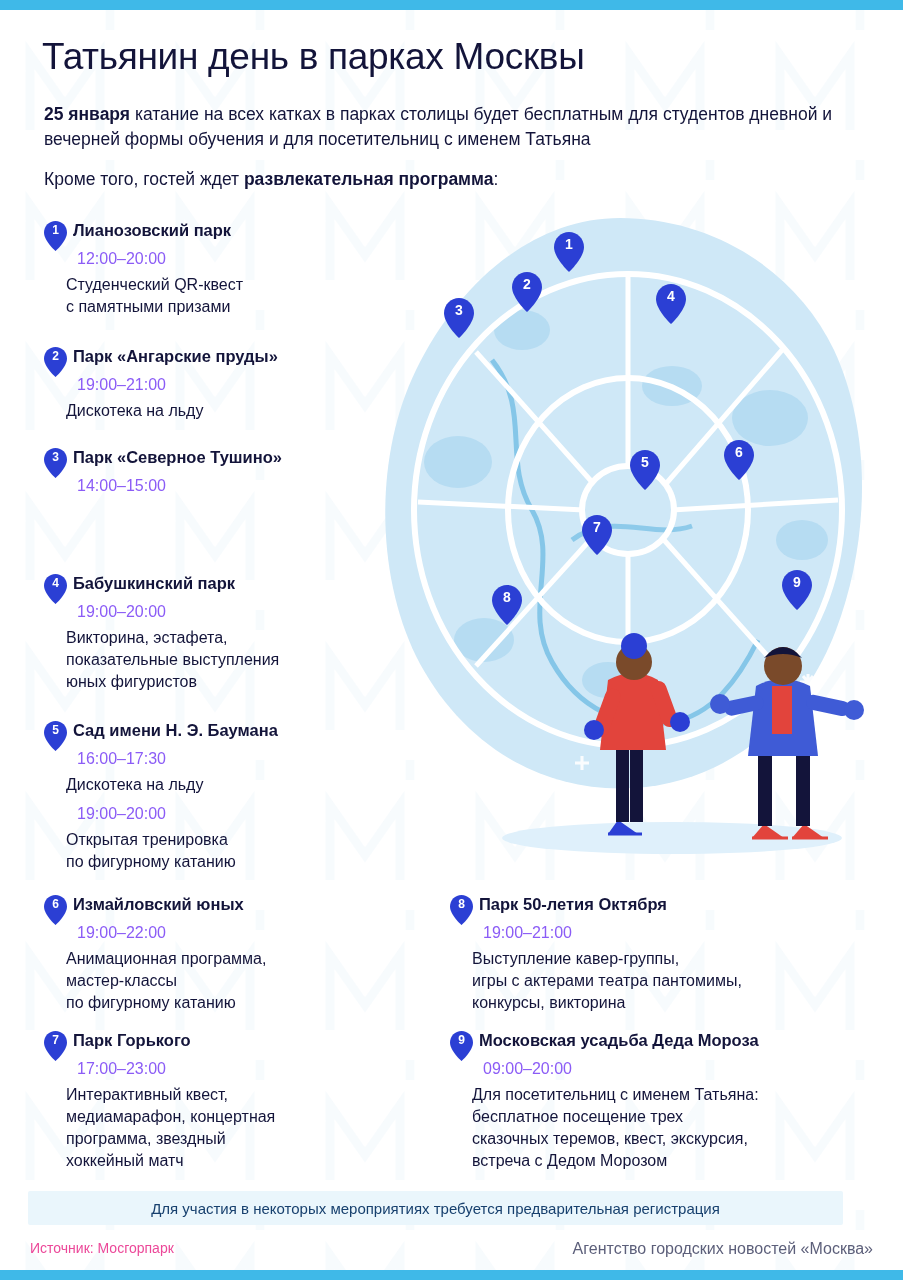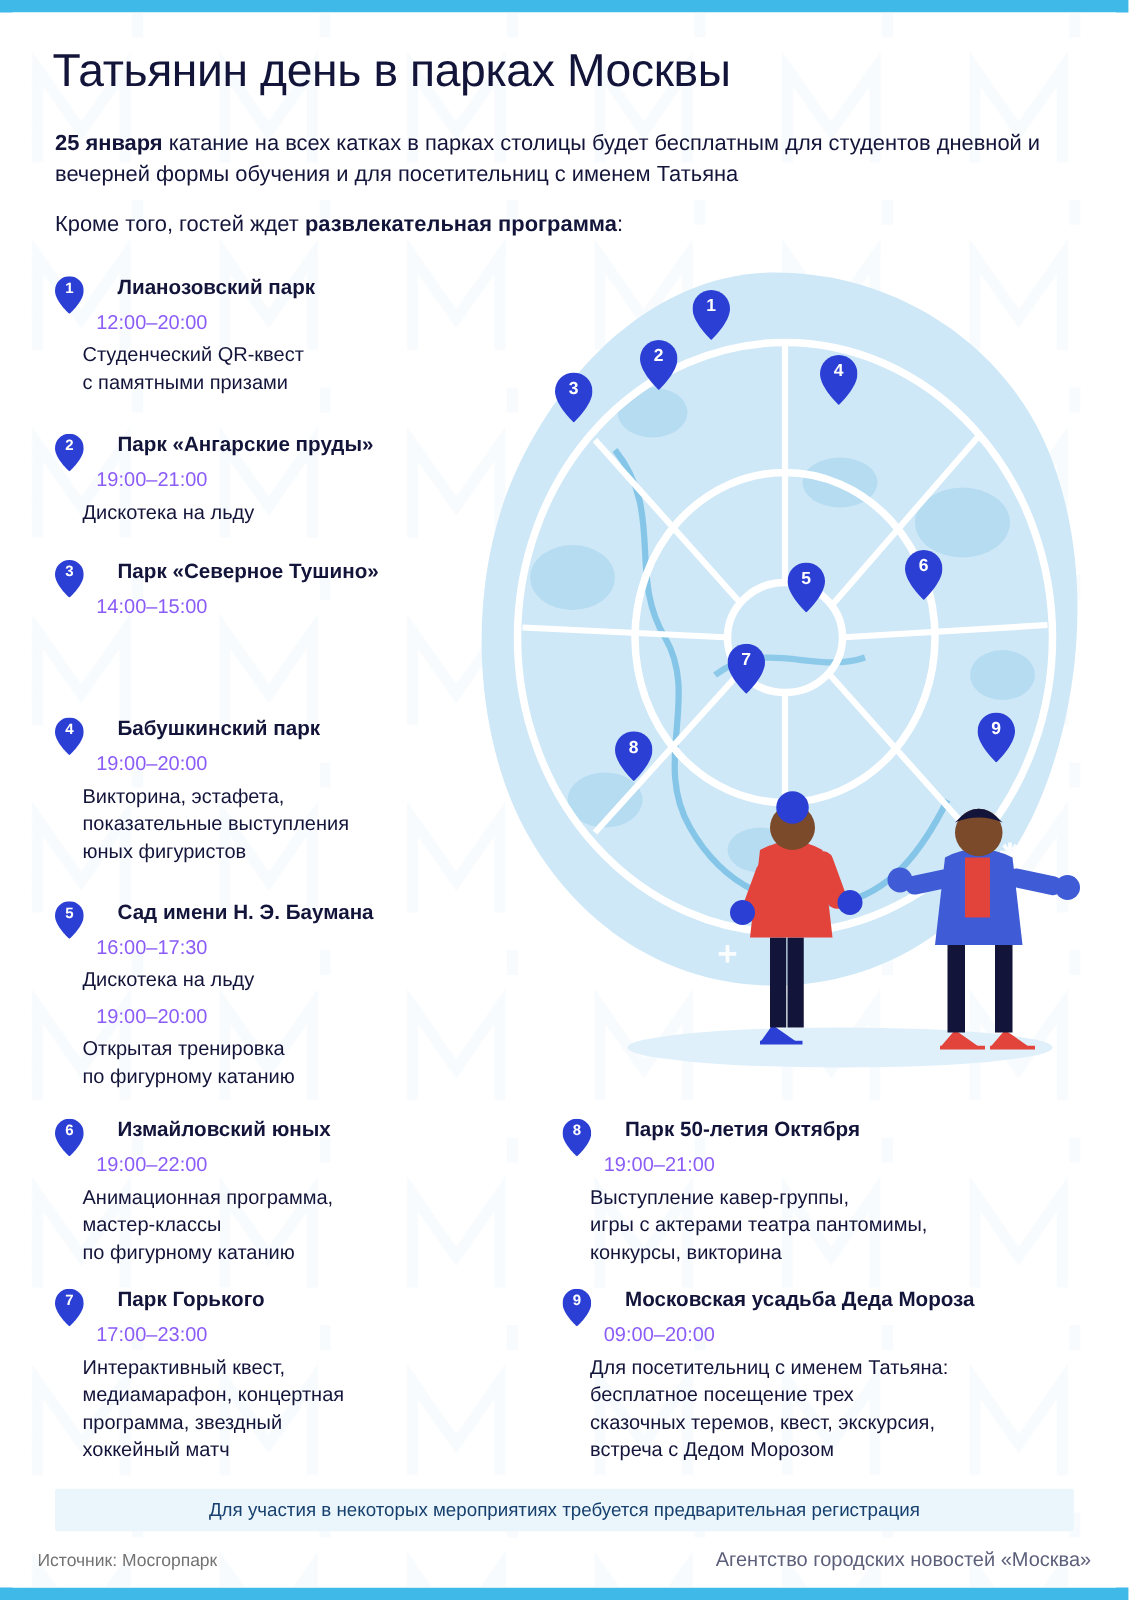--- a/index.html
+++ b/index.html
@@ -77,21 +77,21 @@
   .pin .num {
     position: absolute;
     left: 0; top: 2px;
     width: 23px;
     text-align: center;
     font-size: 12px;
     font-weight: bold;
     color: #ffffff;
   }
   .item .name {
-    margin-left: 50px;
+    margin-left: 29px;
     font-size: 16.5px;
     font-weight: bold;
     color: #13143a;
     line-height: 21px;
   }
   .item .time {
     margin-left: 33px;
     margin-top: 7px;
     font-size: 16px;
     color: #8b5cf6;
@@ -123,33 +123,33 @@
     width: 30px;
     text-align: center;
     font-size: 14px;
     font-weight: bold;
     color: #ffffff;
   }
 
   
   .note {
     position: absolute;
-    left: 34px; top: 1181px;
+    left: 18px; top: 1181px;
     width: 815px; height: 34px;
     background: #eaf6fc;
     border-radius: 2px;
     display: flex; align-items: center; justify-content: center;
     font-size: 15px;
     color: #17406e;
   }
   .source {
     position: absolute;
     left: 20px; top: 1230px;
     font-size: 14px;
-    color: #737373;
+    color: #ec4899;
   }
   .agency {
     position: absolute;
     right: 20px; top: 1230px;
     font-size: 16px;
     color: #5c5f7a;
     text-align: right;
   }
 </style>
 </head>

